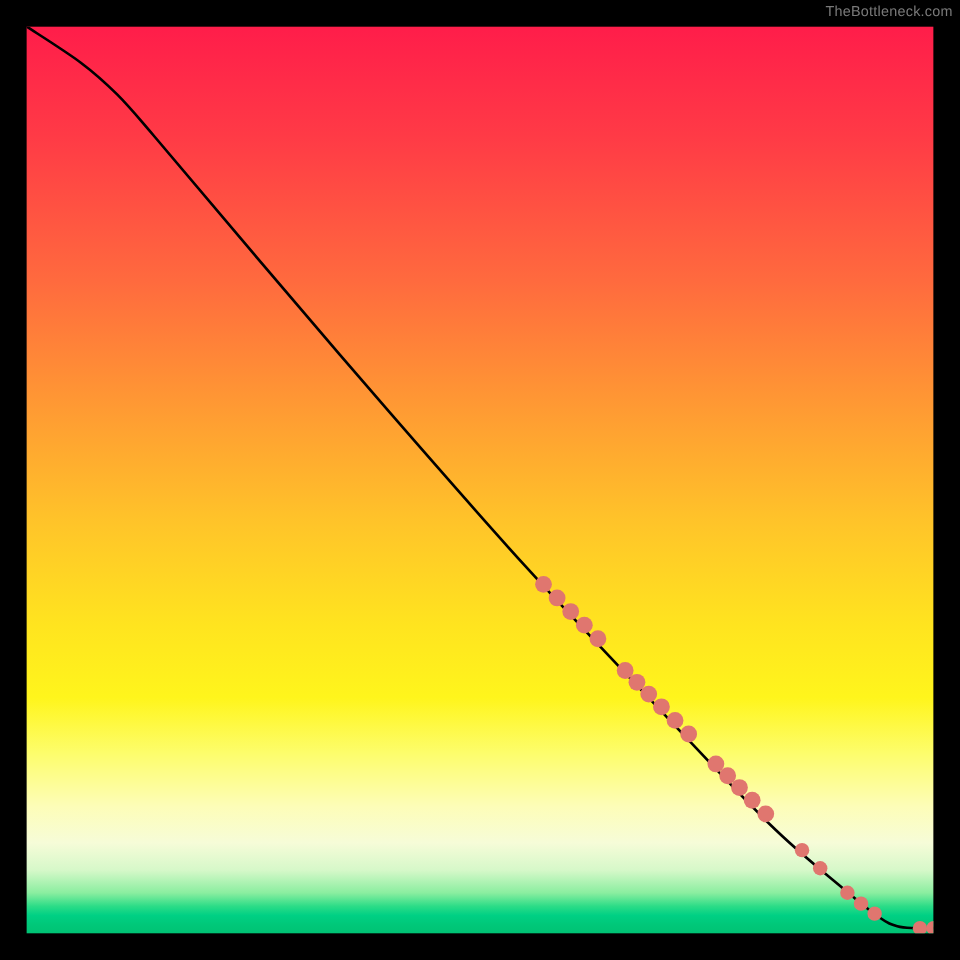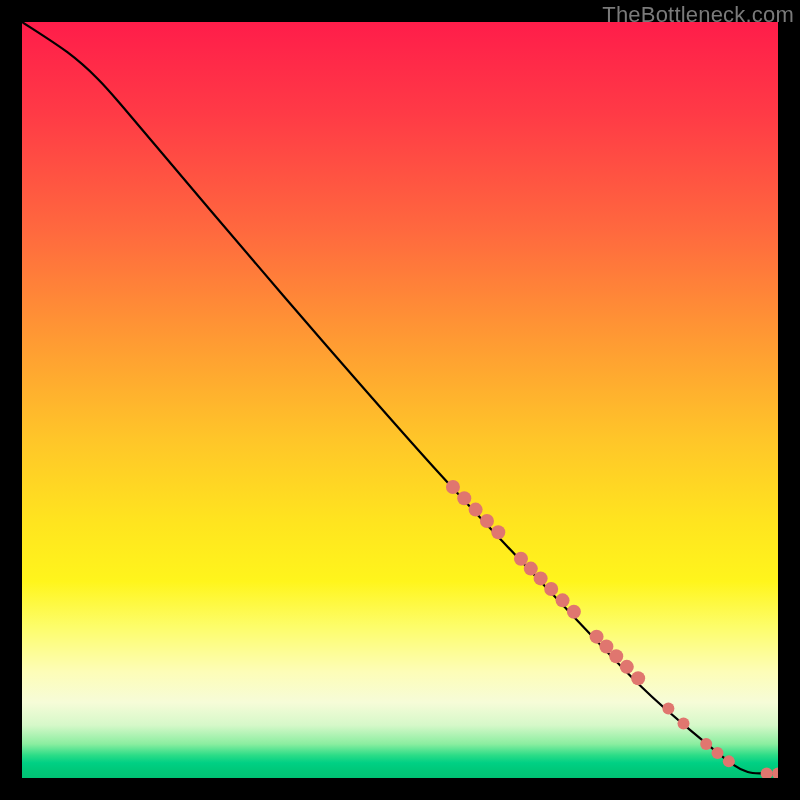--- a/index.html
+++ b/index.html
@@ -57,21 +57,21 @@
     top: 0;
     width: 756px;
     height: 756px;
     pointer-events: none;
   }
   .watermark {
     position: absolute;
     top: 2px;
     right: 6px;
     color: #7a7a7a;
-    font-size: 22px;
+    font-size: 12px;
     letter-spacing: 0.2px;
     font-weight: 400;
     user-select: none;
   }
 </style>
 </head>
 <body>
 
 <div class="stage">
 

